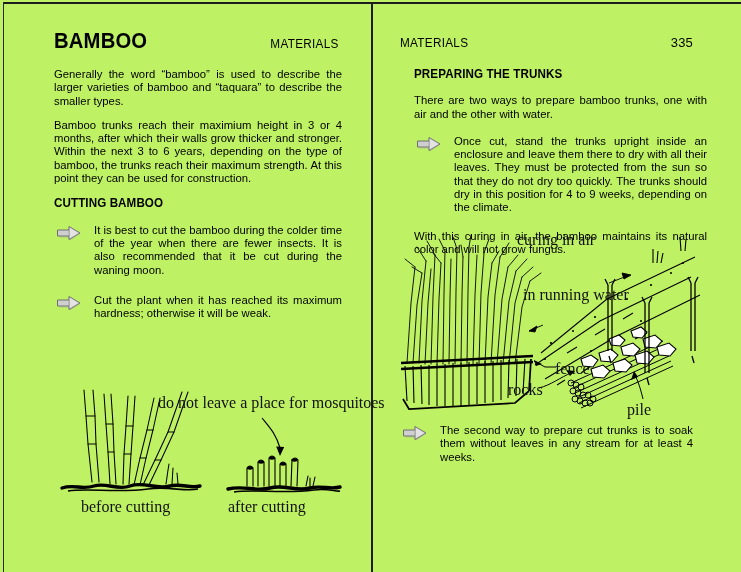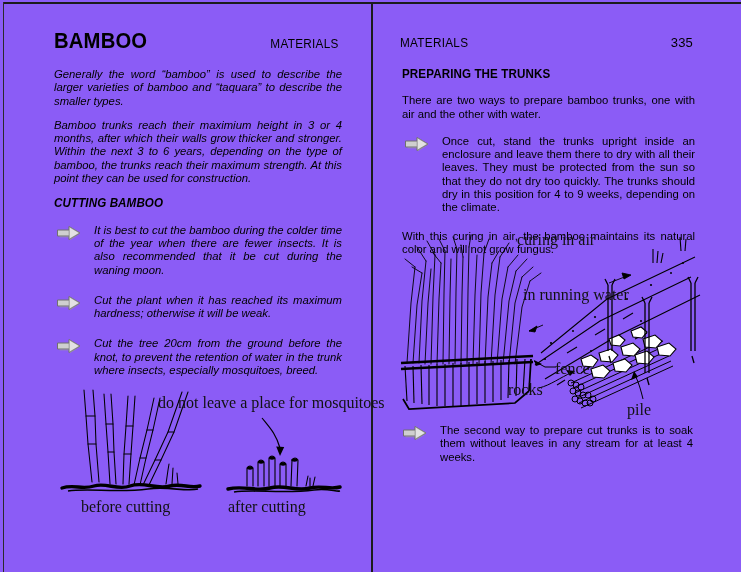--- a/index.html
+++ b/index.html
@@ -12,21 +12,21 @@
     height: 572px;
     overflow: hidden;
     font-family: "Liberation Sans", sans-serif;
     color: #000000;
   }
 
   #spread {
     position: relative;
     width: 741px;
     height: 572px;
-    background: #8b5cf6;
+    background: #bef264;
   }
 
   
   .rule-top {
     position: absolute;
     left: 3px;
     top: 2px;
     width: 738px;
     height: 2px;
     background: #1c1c1c;
@@ -86,21 +86,21 @@
     letter-spacing: 0.2px;
   }
 
   
   .col {
     position: absolute;
     font-size: 11.3px;
     line-height: 13.3px;
     text-align: justify;
   }
-  .page-left  .col { left: 50px; top: 68px;  width: 288px; font-style: italic; }
+  .page-left  .col { left: 50px; top: 68px;  width: 288px; }
   .page-right .col { left: 397px; top: 0px;  width: 0; }
 
   .para {
     margin: 0 0 11px 0;
     text-align: justify;
   }
   .para:last-child { margin-bottom: 0; }
 
   .section-head {
     font-size: 12.5px;
@@ -182,30 +182,20 @@
         <span class="arrow-icon">
           <svg viewBox="0 0 26 16" width="26" height="16">
             <polygon points="1.5,5 13,5 13,1.5 24,8 13,14.5 13,11 1.5,11" fill="#cfcfcf" stroke="#707070" stroke-width="1"></polygon>
             <polygon points="3.5,11.5 14,11.5 14,14 24.6,8.6 14,14.9 14,12.3 3.5,12.3" fill="#9a9a9a" stroke="none"></polygon>
             <polygon points="13.2,1.8 23.6,8 13.2,14.2" fill="#e3e3e3" stroke="#7a7a7a" stroke-width="0.7"></polygon>
           </svg>
         </span>
         <span class="btext">Cut the plant when it has reached its maximum hardness; otherwise it will be weak.</span>
       </div>
 
-      <div class="bullet">
-        <span class="arrow-icon">
-          <svg viewBox="0 0 26 16" width="26" height="16">
-            <polygon points="1.5,5 13,5 13,1.5 24,8 13,14.5 13,11 1.5,11" fill="#cfcfcf" stroke="#707070" stroke-width="1"></polygon>
-            <polygon points="3.5,11.5 14,11.5 14,14 24.6,8.6 14,14.9 14,12.3 3.5,12.3" fill="#9a9a9a" stroke="none"></polygon>
-            <polygon points="13.2,1.8 23.6,8 13.2,14.2" fill="#e3e3e3" stroke="#7a7a7a" stroke-width="0.7"></polygon>
-          </svg>
-        </span>
-        <span class="btext">Cut the tree 20cm from the ground before the knot, to prevent the retention of water in the trunk where insects, especially mosquitoes, breed.</span>
-      </div>
     </div>
 
     <div class="fig" style="left:44px; top:372px; width:300px; height:140px;">
       <svg viewBox="0 0 300 140" width="300" height="140">
         <g stroke="#000" fill="none" stroke-width="1.05" stroke-linecap="round">
 
           <path d="M44,110 L40,72 L38,44 L36,18"></path>
           <path d="M51,110 L48,72 L47,44 L45,18"></path>
           <path d="M40,72 L48,72 M38,44 L47,44"></path>
 
@@ -263,21 +253,21 @@
     </div>
   </div>
 
   <div class="page page-right">
 
     <div class="runhead">
       <span class="runhead-label" style="transform-origin:left bottom;">MATERIALS</span>
       <span class="folio">335</span>
     </div>
 
-    <div class="col" style="left:29px; top:68px; width:293px;">
+    <div class="col" style="left:41px; top:68px; width:293px;">
 
       <div class="section-head">PREPARING THE TRUNKS</div>
 
       <p class="para" style="margin-bottom:14px;">There are two ways to prepare bamboo trunks, one with air and the other with water.</p>
 
       <div class="bullet" style="margin-bottom:15px;">
         <span class="arrow-icon">
           <svg viewBox="0 0 26 16" width="26" height="16">
             <polygon points="1.5,5 13,5 13,1.5 24,8 13,14.5 13,11 1.5,11" fill="#cfcfcf" stroke="#707070" stroke-width="1"></polygon>
             <polygon points="3.5,11.5 14,11.5 14,14 24.6,8.6 14,14.9 14,12.3 3.5,12.3" fill="#9a9a9a" stroke="none"></polygon>

